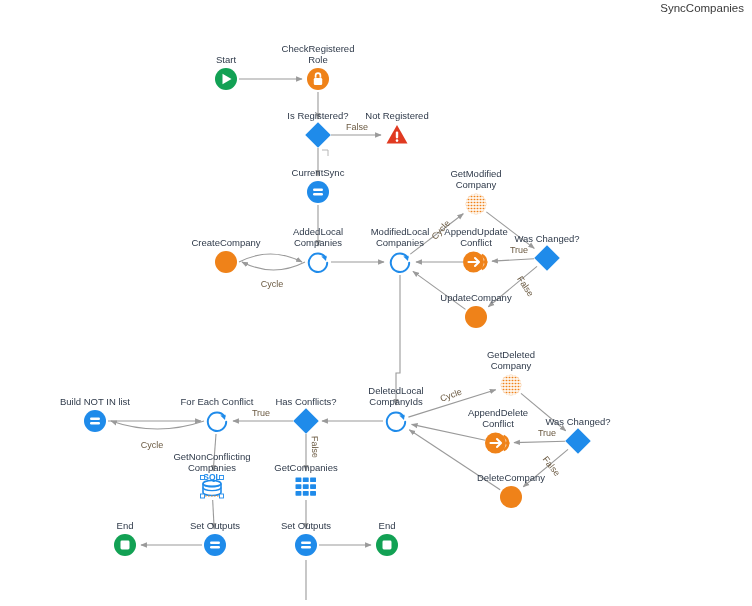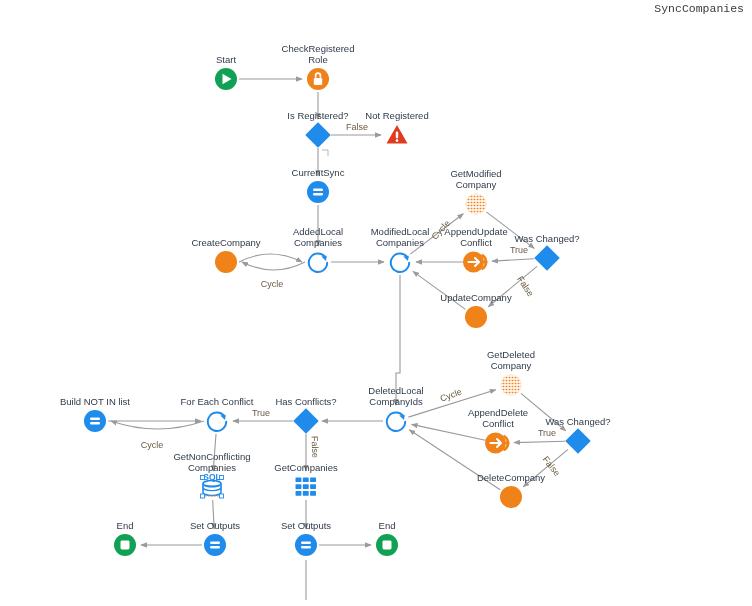--- a/index.html
+++ b/index.html
@@ -19,21 +19,21 @@
     top: 0; left: 0;
     width: 752px;
     height: 606px;
   }
   .wf-title {
     position: absolute;
     top: 2px;
     right: 8px;
     font-size: 11.5px;
     color: #3a3a3a;
-    font-family: Liberation Mono, monospace;
+    font-family: Liberation Sans, sans-serif;
     white-space: nowrap;
   }
   .nlabel {
     font-family: "Liberation Sans", sans-serif;
     font-size: 9.5px;
     fill: #2f3a4a;
   }
   .elabel {
     font-family: "Liberation Sans", sans-serif;
     font-size: 9px;

